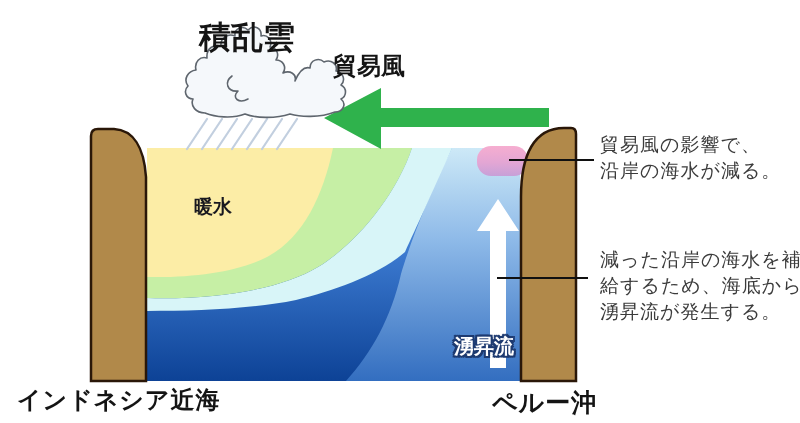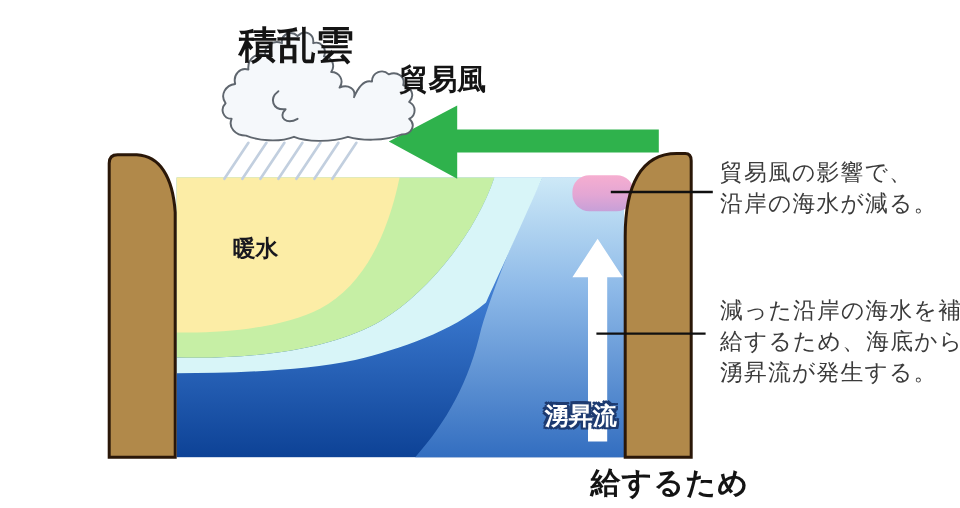--- a/index.html
+++ b/index.html
@@ -95,20 +95,21 @@
     </g>
 
     <line x1="509" y1="160" x2="594" y2="160" stroke="#101010" stroke-width="2"></line>
     <line x1="497" y1="278" x2="588" y2="278" stroke="#101010" stroke-width="2"></line>
   </svg>
 
   <div class="lbl lbl-cloud">積乱雲</div>
   <div class="lbl lbl-wind">貿易風</div>
   <div class="lbl lbl-warm">暖水</div>
   <div class="lbl lbl-upwell">湧昇流</div>
-  <div class="lbl lbl-peru">給するため</div>
+  <div class="lbl lbl-indonesia">インドネシア近海</div>
+  <div class="lbl lbl-peru">ペルー沖</div>
 
   <div class="note note-1">貿易風の影響で、
 沿岸の海水が減る。</div>
   <div class="note note-2">減った沿岸の海水を補
 給するため、海底から
 湧昇流が発生する。</div>
 </div>
 
 </body></html>

